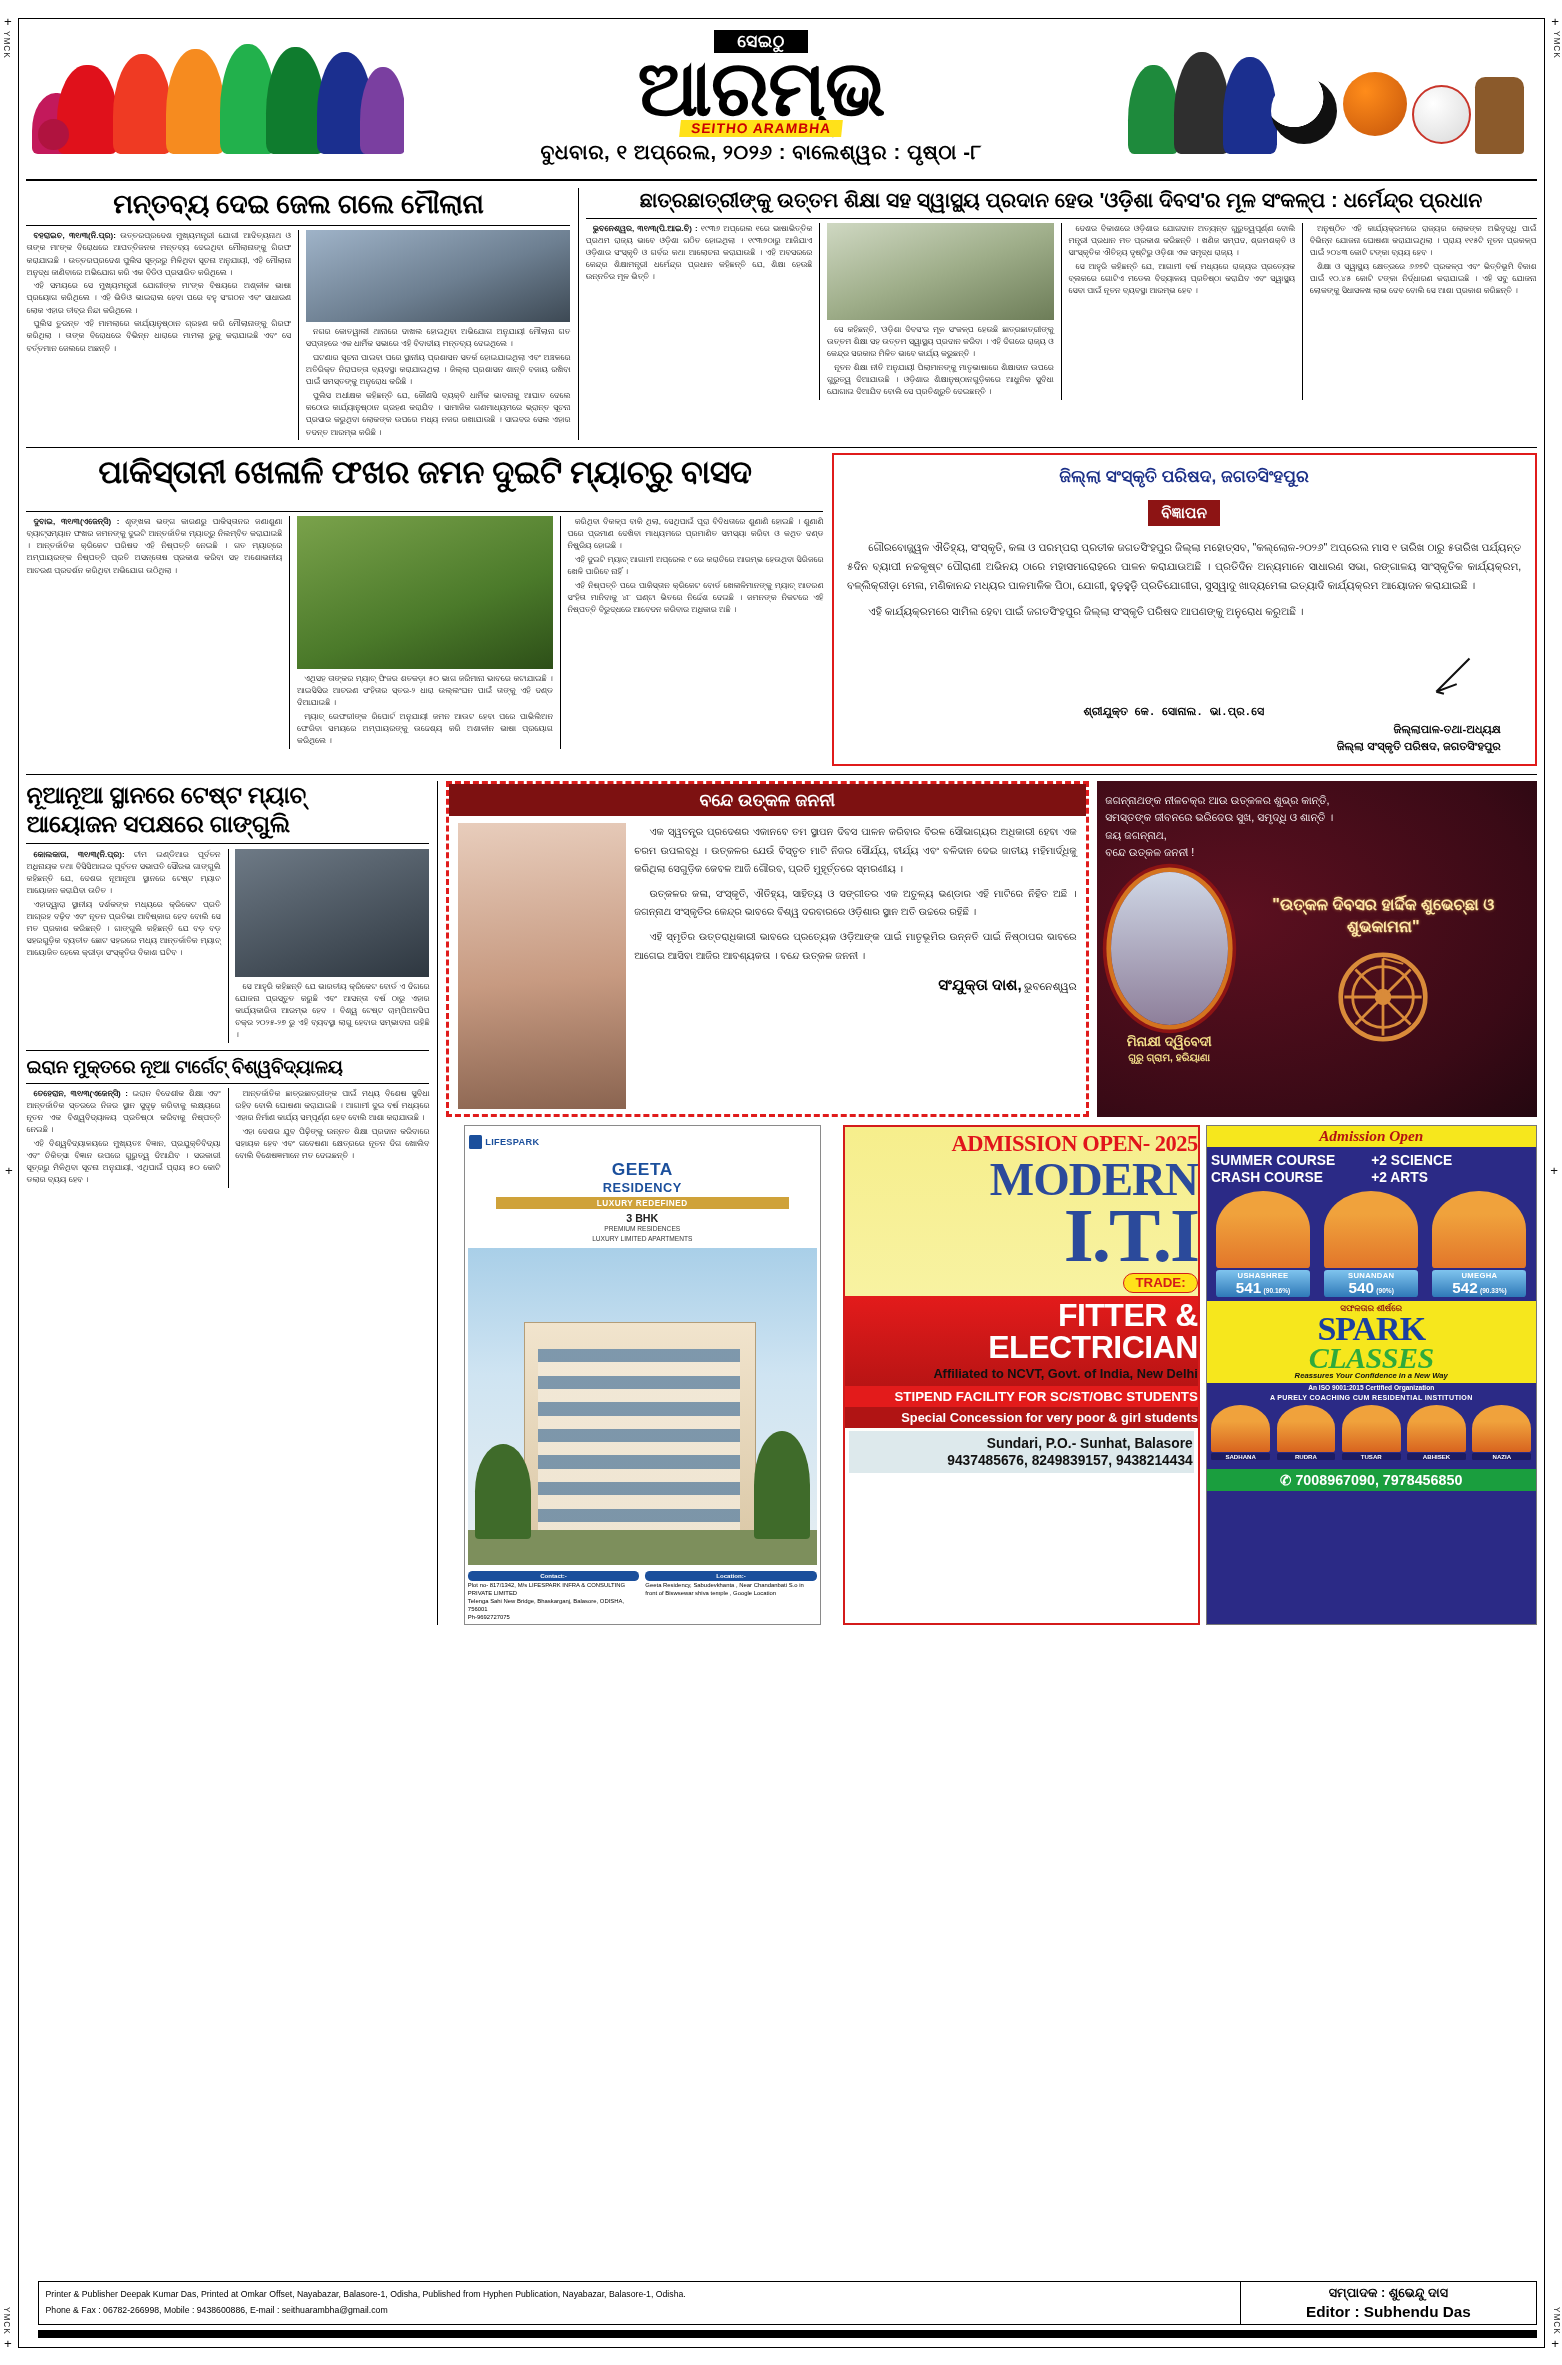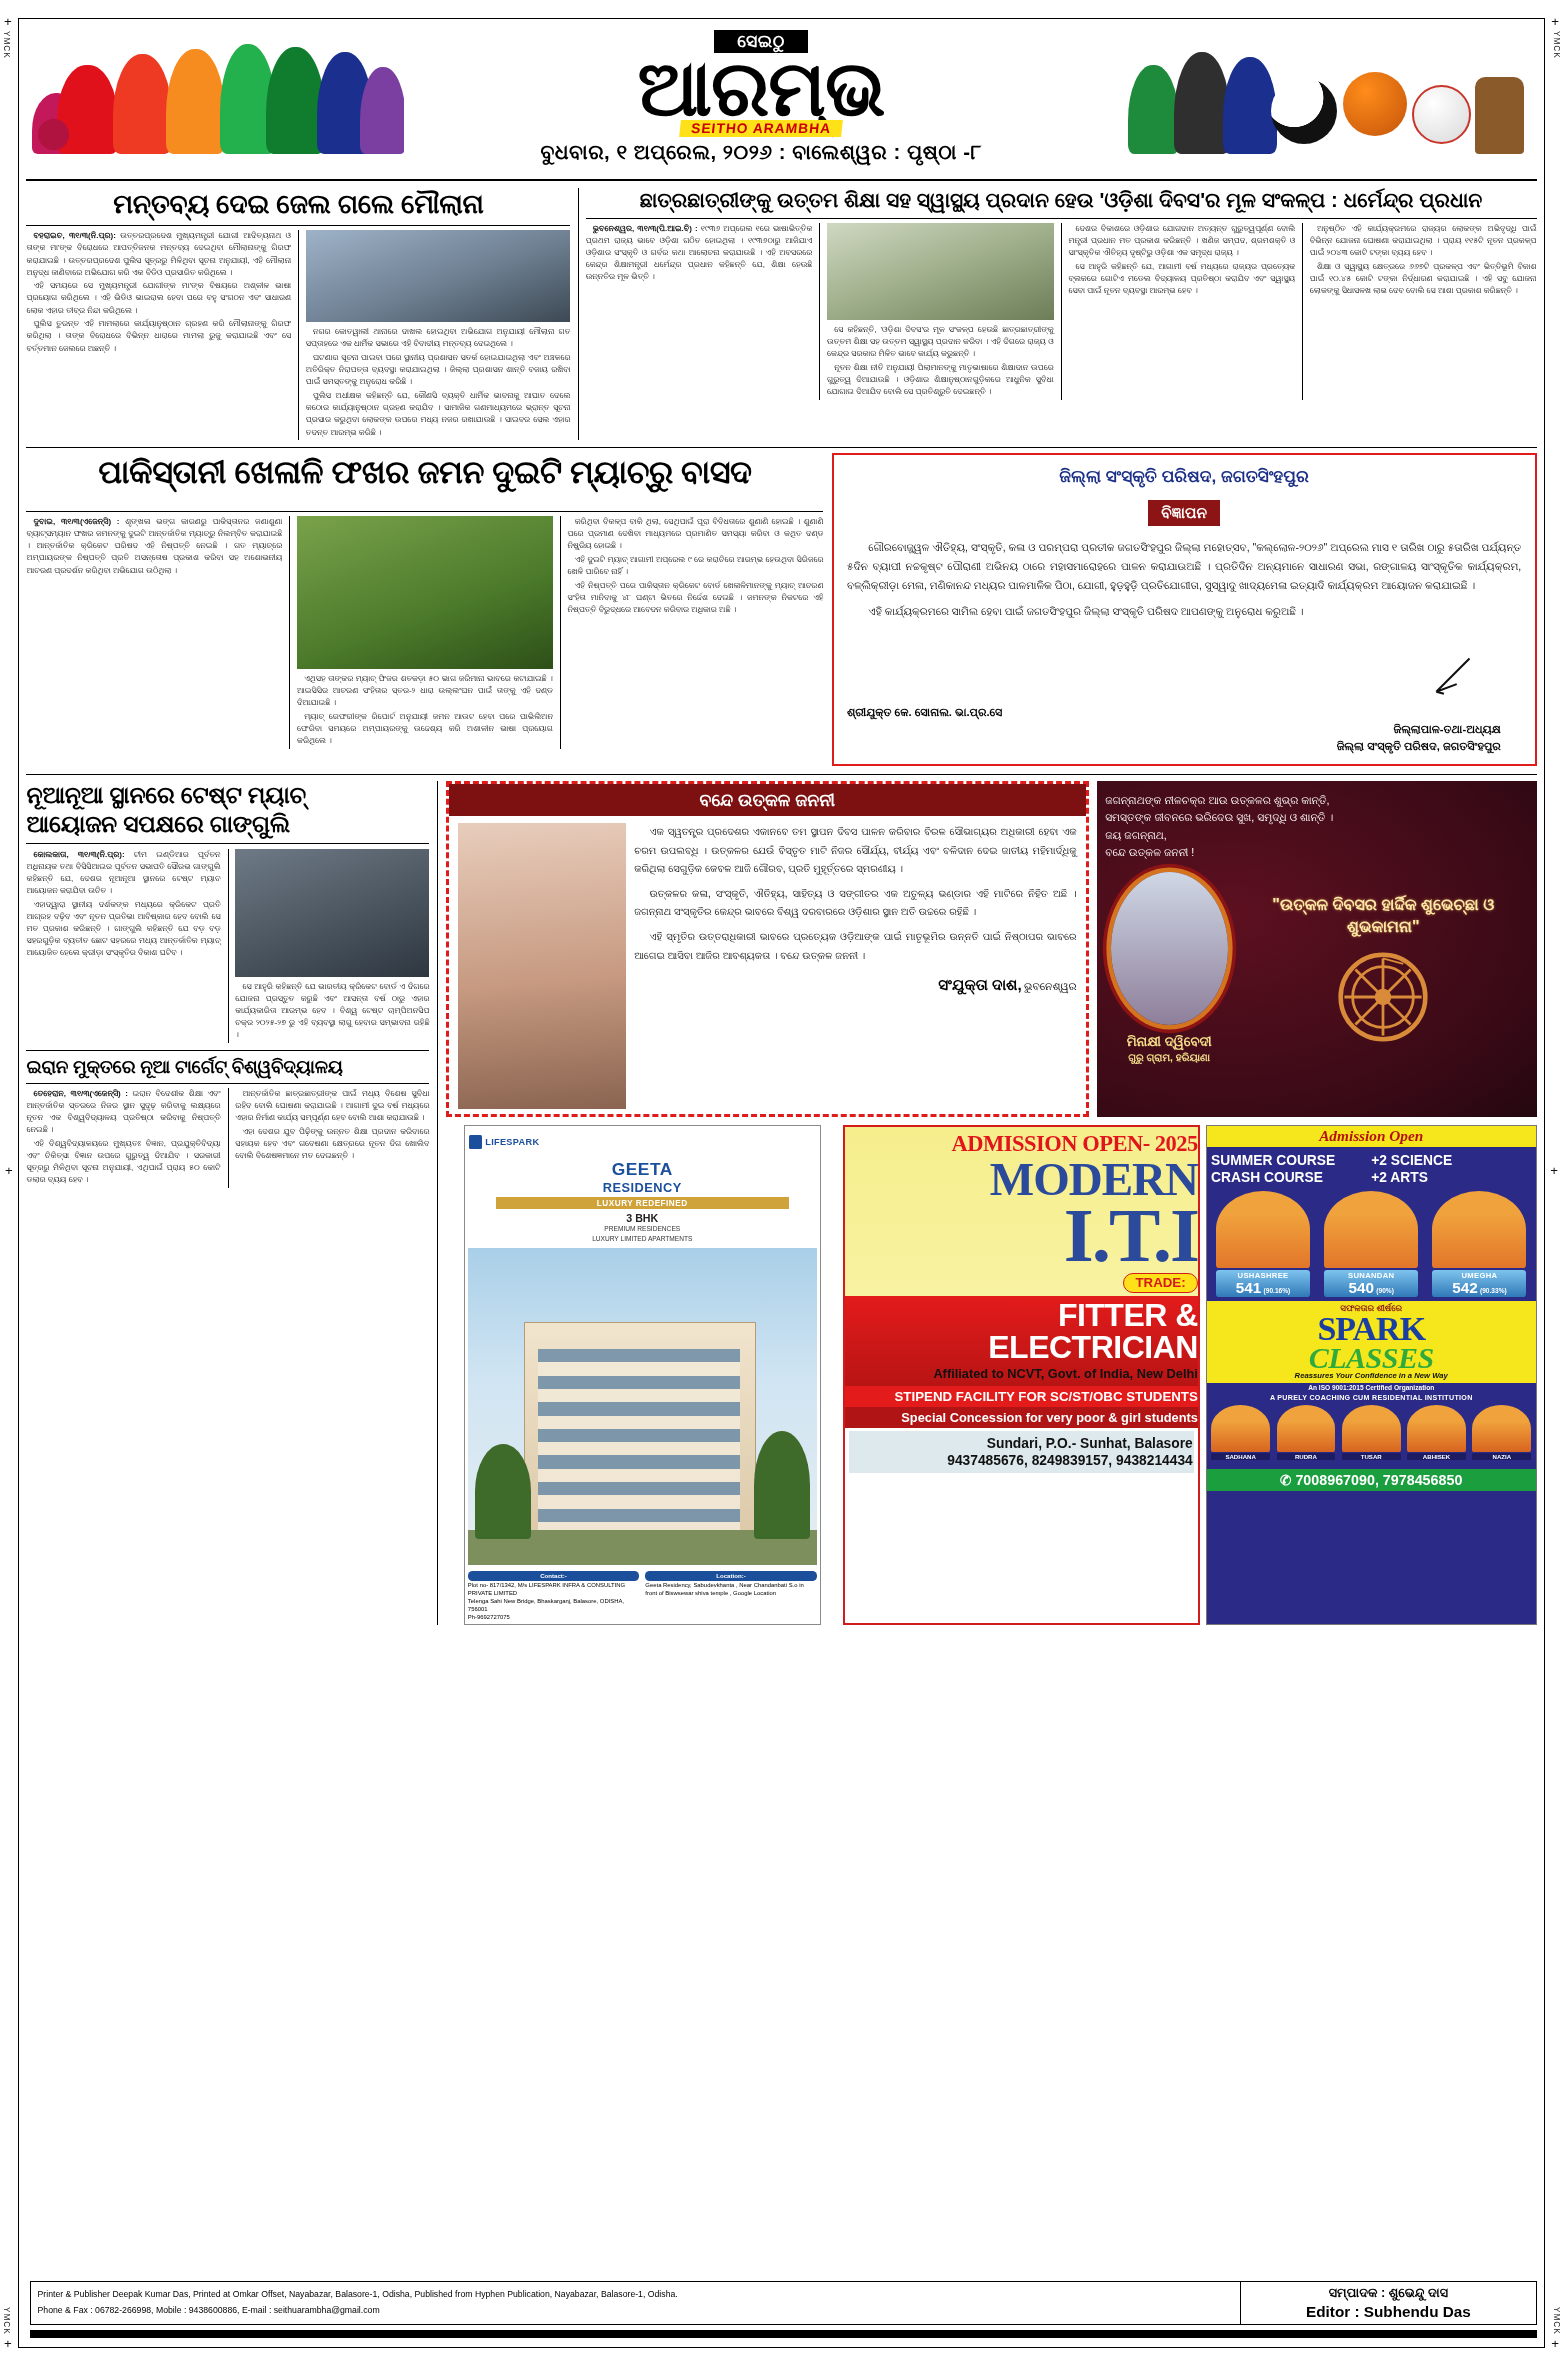--- a/index.html
+++ b/index.html
@@ -271,21 +271,21 @@
           <span class="ad-badge">ବିଜ୍ଞାପନ</span>
         </div>
         <div class="ad-body" style="text-indent:21.4px;">ଗୌରବୋଜ୍ଜ୍ୱଳ ଐତିହ୍ୟ, ସଂସ୍କୃତି, କଳା ଓ ପରମ୍ପରା ପ୍ରତୀକ ଜଗତସିଂହପୁର ଜିଲ୍ଲା ମହୋତ୍ସବ, "କଲ୍ଲୋଳ-୨୦୨୬" ଅପ୍ରେଲ ମାସ ୧ ତାରିଖ ଠାରୁ ୫ତାରିଖ ପର୍ଯ୍ୟନ୍ତ ୫ଦିନ ବ୍ୟାପୀ ନଚ୍ଚକୃଷ୍ଟ ପୌରାଣୀ ଅଭିନୟ ଠାରେ ମହାସମାରୋହରେ ପାଳନ କରାଯାଉଅଛି । ପ୍ରତିଦିନ ଅନ୍ୟମାନେ ସାଧାରଣ ସଭା, ରଙ୍ଗାଳୟ ସାଂସ୍କୃତିକ କାର୍ଯ୍ୟକ୍ରମ, ବଳ୍ଲିକ୍ରୀଡ଼ା ମେଳା, ମଣିକାନନ୍ଦ ମଧ୍ୟର ପାଳମାଳିକ ପିଠା, ଯୋଗୀ, ହୁଡ଼ହୁଡ଼ି ପ୍ରତିଯୋଗୀତା, ସୁସ୍ୱାଦୁ ଖାଦ୍ୟମେଳା ଇତ୍ୟାଦି କାର୍ଯ୍ୟକ୍ରମ ଆୟୋଜନ କରାଯାଇଛି ।</div>
         <div class="ad-body" style="text-indent:21.4px;margin-top:7.1px;">ଏହି କାର୍ଯ୍ୟକ୍ରମରେ ସାମିଲ ହେବା ପାଇଁ ଜଗତସିଂହପୁର ଜିଲ୍ଲା ସଂସ୍କୃତି ପରିଷଦ ଆପଣଙ୍କୁ ଅନୁରୋଧ କରୁଅଛି ।</div>
         <div style="height:36px;"></div>
         <div style="text-align:right;padding-right:36px;">
           <svg width="77" height="46" viewBox="0 0 150 90">
             <path d="M120 5 L55 70 M55 70 L95 55 M55 70 L70 74" stroke="#111" stroke-width="4" fill="none"></path>
           </svg>
         </div>
-        <div class="ad-sign" style="text-align:left;padding-right:20.4px;">ଶ୍ରୀଯୁକ୍ତ କେ. ସୋନାଲ. ଭା.ପ୍ର.ସେ</div>
+        <div class="ad-sign" style="text-align:center;padding-right:20.4px;font-family:Liberation Mono, monospace;">ଶ୍ରୀଯୁକ୍ତ କେ. ସୋନାଲ. ଭା.ପ୍ର.ସେ</div>
         <div class="ad-sign" style="text-align:right;padding-right:20.4px;">ଜିଲ୍ଲାପାଳ-ତଥା-ଅଧ୍ୟକ୍ଷ</div>
         <div class="ad-sign" style="text-align:right;padding-right:20.4px;">ଜିଲ୍ଲା ସଂସ୍କୃତି ପରିଷଦ, ଜଗତସିଂହପୁର</div>
       </div>
     </div>
 
     <div class="rule" style="margin:8.2px 0 6.1px;"></div>
 
     <div style="display:flex;gap:8.2px;">
 
       <div style="flex:0 0 403px;border-right:1px solid #000;padding-right:7.1px;">
@@ -509,21 +509,21 @@
             <div class="spark-phone" style="margin-top:9px;">
               <span>✆</span>
               <span>7008967090, 7978456850</span>
             </div>
           </div>
 
         </div>
       </div>
     </div>
 
-    <div style="position:absolute;left:4px;right:0;bottom:2px;">
+    <div style="position:absolute;left:12px;right:0;bottom:2px;">
       <div class="footer">
         <div class="footer-l">
           <div>Printer &amp; Publisher  Deepak Kumar Das, Printed at Omkar Offset, Nayabazar, Balasore-1, Odisha, Published from Hyphen Publication, Nayabazar, Balasore-1, Odisha.</div>
           <div>Phone &amp; Fax : 06782-266998,  Mobile : 9438600886,   E-mail :  seithuarambha@gmail.com</div>
         </div>
         <div class="footer-r">
           <div class="or">ସମ୍ପାଦକ : ଶୁଭେନ୍ଦୁ ଦାସ</div>
           <div class="en">Editor : Subhendu Das</div>
         </div>
       </div>

